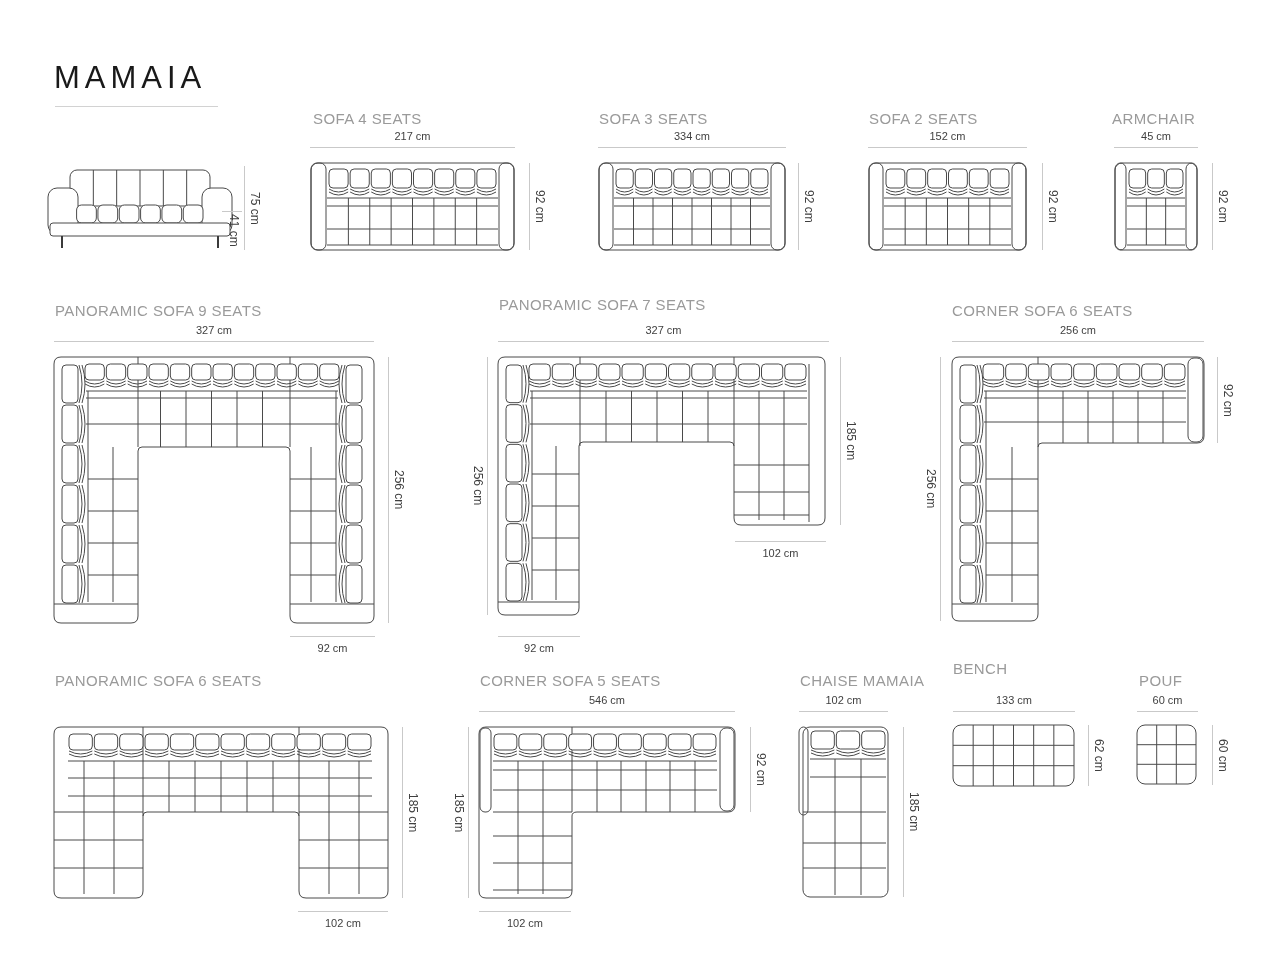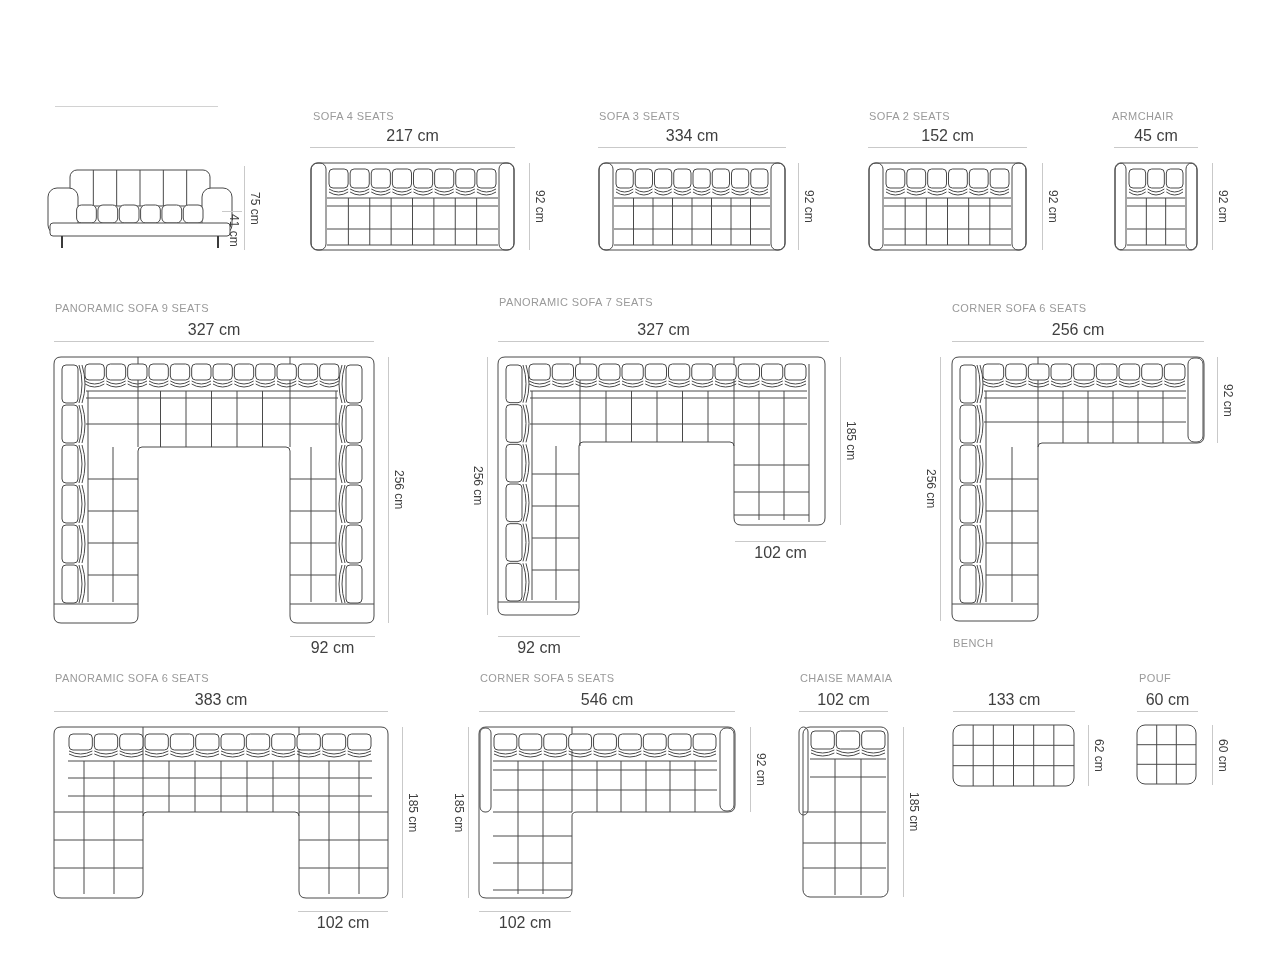--- a/index.html
+++ b/index.html
@@ -1,37 +1,38 @@
 <!DOCTYPE html>
 <html><head>
 <meta charset="utf-8">
 <style>
   html,body{margin:0;padding:0;background:#fff;}
   #canvas{position:relative;width:1280px;height:960px;background:#fff;overflow:hidden;
           font-family:"Liberation Sans",sans-serif;}
   .title{position:absolute;font-size:31px;font-weight:400;letter-spacing:5px;color:#191919;white-space:nowrap;}
   .rule{position:absolute;height:0;border-top:1px solid #d2d2d2;}
-  .cat{position:absolute;font-size:11px;letter-spacing:.4px;color:#9a9a9a;white-space:nowrap;}
+  .cat{position:absolute;font-size:15px;letter-spacing:.4px;color:#9a9a9a;white-space:nowrap;}
   .hdim{position:absolute;}
-  .hdim .dt{display:block;text-align:center;font-size:16px;color:#3f3f3f;line-height:14px;margin-bottom:4px;white-space:nowrap;}
+  .hdim .dt{display:block;text-align:center;font-size:11px;color:#3f3f3f;line-height:14px;margin-bottom:4px;white-space:nowrap;}
   .hdim .dl{height:0;border-top:1px solid #c9c9c9;}
   .hdim.bottom .dt{margin-bottom:0;margin-top:4px;}
   .vdim{position:absolute;display:flex;}
   .vdim .vl{width:1px;background:#c9c9c9;}
   .vdim .dt{writing-mode:vertical-rl;font-size:12px;color:#3f3f3f;height:100%;text-align:center;
             line-height:13px;margin-left:3px;white-space:nowrap;}
   .vdim.left .dt{margin-left:0;margin-right:3px;}
   .tick{position:absolute;height:0;border-top:1px solid #c9c9c9;}
   svg.drw{position:absolute;overflow:visible;}
 </style>
 </head>
 <body>
 
 <div id="canvas">
 
+  <div class="title" style="left:54px;top:60px">MAMAIA</div>
   <div class="rule" style="left:55px;top:106px;width:163px"></div>
 
   <svg class="drw" id="d-front" style="left:40px;top:162px" width="205" height="92">
       <g stroke="#4a4a4a" fill="none" stroke-width="1" stroke-linejoin="round">
         <rect x="30" y="8" width="140" height="36" rx="7" ry="7" fill="#fff"></rect>
         <line x1="53.33333333333333" y1="8" x2="53.33333333333333" y2="44"></line>
         <line x1="76.66666666666666" y1="8" x2="76.66666666666666" y2="44"></line>
         <line x1="100" y1="8" x2="100" y2="44"></line>
         <line x1="123.33333333333333" y1="8" x2="123.33333333333333" y2="44"></line>
         <line x1="146.66666666666669" y1="8" x2="146.66666666666669" y2="44"></line>
@@ -532,24 +533,20 @@
   <div class="vdim" style="left:1217px;top:357px;height:86px">
     <div class="vl"></div>
     <span class="dt">92 cm</span>
   </div>
   <div class="vdim left" style="left:924px;top:357px;height:264px">
     <span class="dt">256 cm</span>
     <div class="vl"></div>
   </div>
 
   <div class="cat" style="left:55px;top:672px">PANORAMIC SOFA 6 SEATS</div>
-  <div class="hdim top" style="left:54px;top:693px;width:334px">
-    <span class="dt">383 cm</span>
-    <div class="dl"></div>
-  </div>
   <svg class="drw" id="d-pan6" style="left:52px;top:722px" width="340" height="186">
       <g stroke="#4a4a4a" fill="none" stroke-width="1" stroke-linejoin="round">
         <path d="M 9 5 H 329 Q 336 5 336 12 V 169 Q 336 176 329 176 H 254 Q 247 176 247 169 V 94 Q 247 90 243 90 H 95 Q 91 90 91 94 V 169 Q 91 176 84 176 H 9 Q 2 176 2 169 V 12 Q 2 5 9 5 Z" fill="#fff"></path>
         <line x1="91" y1="5" x2="91" y2="94"></line>
         <line x1="247" y1="5" x2="247" y2="94"></line>
         <line x1="16" y1="39" x2="320" y2="39"></line>
         <line x1="16" y1="56" x2="320" y2="56"></line>
         <line x1="16" y1="74" x2="320" y2="74"></line>
         <line x1="117" y1="39" x2="117" y2="90"></line>
         <line x1="143" y1="39" x2="143" y2="90"></line>
@@ -705,21 +702,21 @@
         <rect x="64.66666666666666" y="9" width="23.333333333333332" height="18" rx="4" ry="4" fill="#fff"></rect>
         <path d="M 64.66666666666666 28 Q 76.33333333333333 34 87.99999999999999 28" fill="none"></path>
         <path d="M 64.66666666666666 31 Q 76.33333333333333 37 87.99999999999999 31" fill="none"></path>
       </g>
     </svg>
   <div class="vdim" style="left:903px;top:727px;height:170px">
     <div class="vl"></div>
     <span class="dt">185 cm</span>
   </div>
 
-  <div class="cat" style="left:953px;top:637px">BENCH</div>
+  <div class="cat" style="left:953px;top:660px">BENCH</div>
   <div class="hdim top" style="left:953px;top:693px;width:122px">
     <span class="dt">133 cm</span>
     <div class="dl"></div>
   </div>
   <svg class="drw" id="d-bench" style="left:951px;top:722px" width="128" height="70">
       <g stroke="#4a4a4a" fill="none" stroke-width="1" stroke-linejoin="round">
         <rect x="2" y="3" width="121" height="61" rx="8" ry="8" fill="#fff"></rect>
         <line x1="22.166666666666668" y1="3" x2="22.166666666666668" y2="64"></line>
         <line x1="42.333333333333336" y1="3" x2="42.333333333333336" y2="64"></line>
         <line x1="62.5" y1="3" x2="62.5" y2="64"></line>

